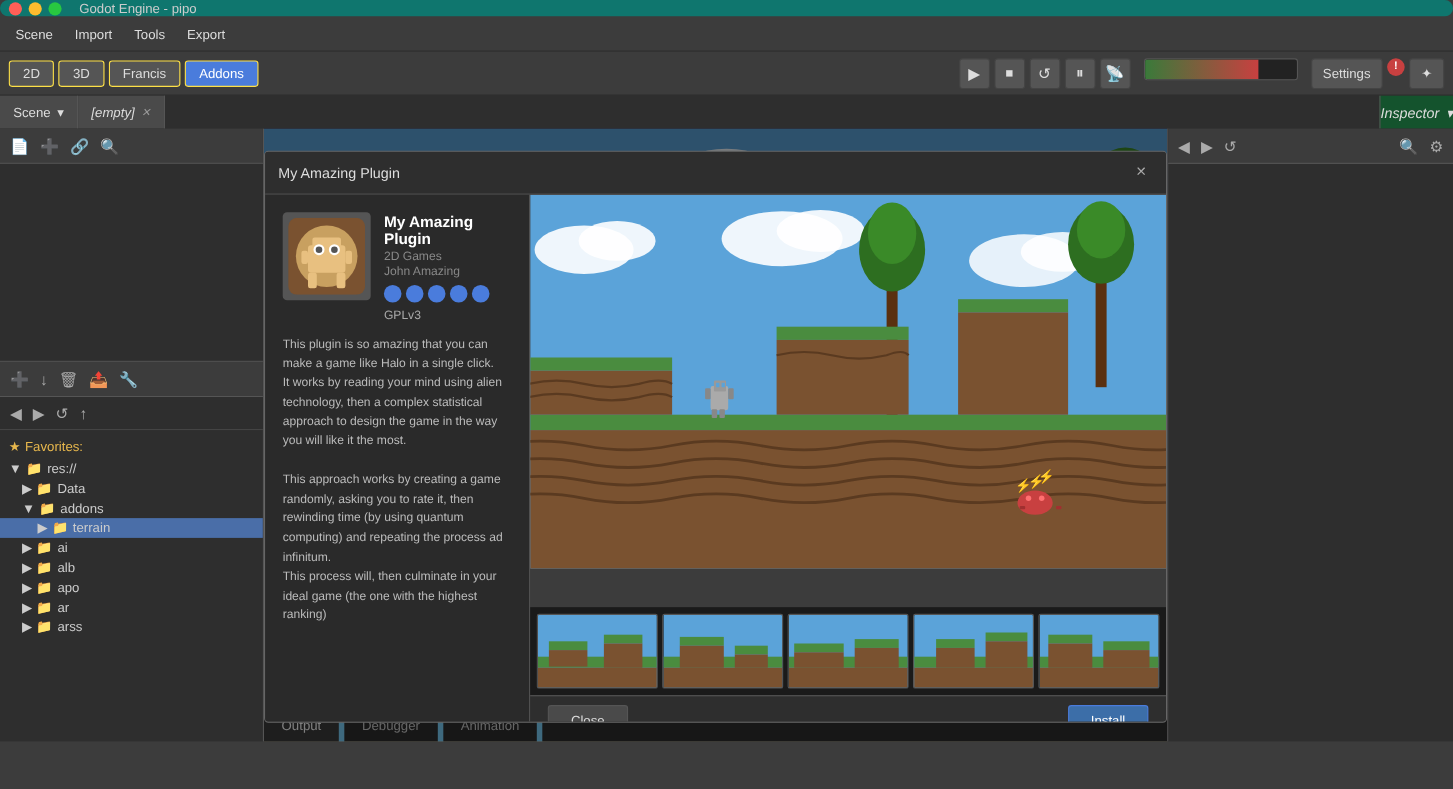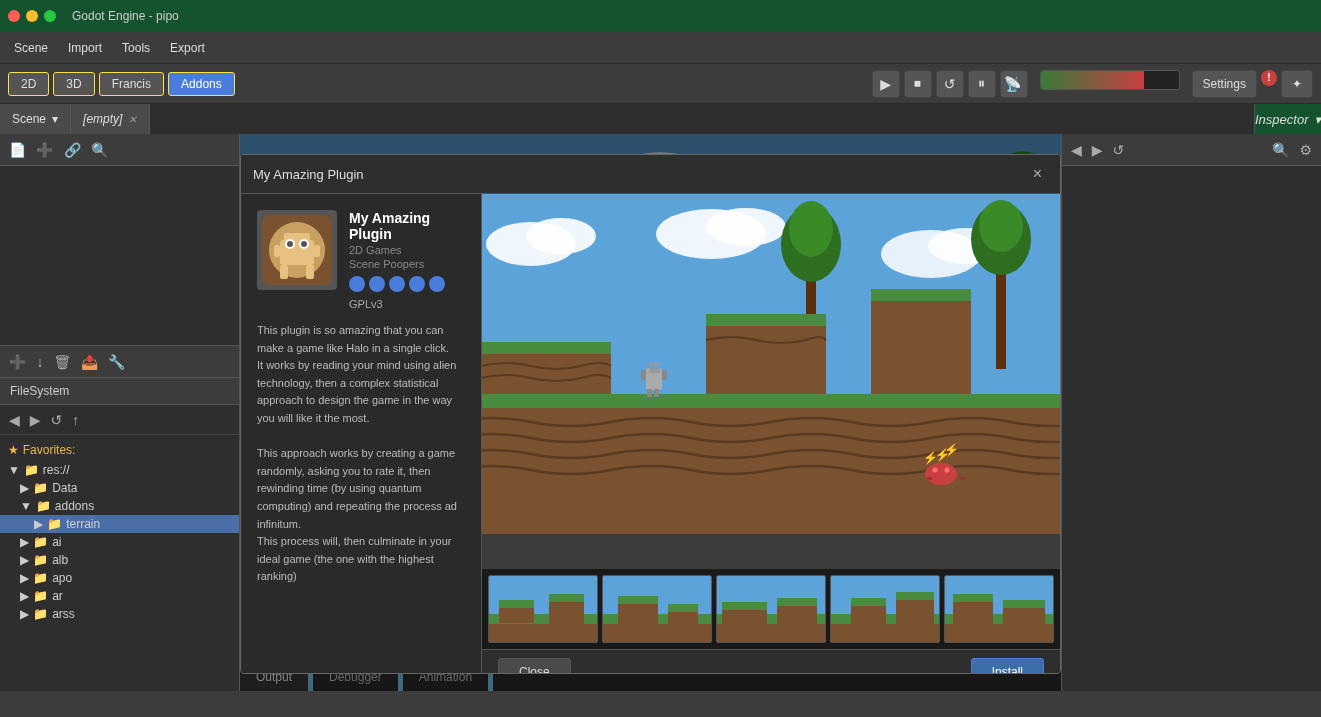--- a/index.html
+++ b/index.html
@@ -9,26 +9,27 @@
       background: #3c3c3c;
       color: #ddd;
       width: 1321px;
       height: 717px;
       overflow: hidden;
       position: relative;
     }
 
     
     .title-bar {
-      background: #14532d;
-      height: 32px;
+      background: #0f766e;
+      height: 15px;
       display: flex;
       align-items: center;
       padding: 0 8px;
       gap: 8px;
+      border-radius: 10px;
     }
     .window-controls {
       display: flex;
       gap: 6px;
       align-items: center;
     }
     .win-btn {
       width: 12px;
       height: 12px;
       border-radius: 50%;
@@ -599,23 +600,20 @@
     </div>
 
     <div class="scene-panel-toolbar">
       <button class="small-btn">➕</button>
       <button class="small-btn">↓</button>
       <button class="small-btn">🗑</button>
       <button class="small-btn">📤</button>
       <button class="small-btn">🔧</button>
     </div>
 
-    <div class="filesystem-header">
-      <span>FileSystem</span>
-    </div>
 
     <div class="fs-toolbar">
       <button class="small-btn">◀</button>
       <button class="small-btn">▶</button>
       <button class="small-btn">↺</button>
       <button class="small-btn">↑</button>
     </div>
 
     <div class="fs-tree">
       <div class="fs-favorites">
@@ -785,21 +783,21 @@
                   <circle cx="42" cy="29" r="3" fill="#555"></circle>
                   <rect x="18" y="50" width="8" height="14" rx="2" fill="#e8c080"></rect>
                   <rect x="44" y="50" width="8" height="14" rx="2" fill="#e8c080"></rect>
                   <rect x="12" y="30" width="6" height="12" rx="2" fill="#e8c080"></rect>
                   <rect x="52" y="30" width="6" height="12" rx="2" fill="#e8c080"></rect>
                 </svg>
               </div>
               <div class="plugin-info">
                 <div class="plugin-name">My Amazing Plugin</div>
                 <div class="plugin-category">2D Games</div>
-                <div class="plugin-author">Scene Poopers</div>
+                <div class="plugin-author">John Amazing</div>
                 <div class="plugin-stars">
                   <span class="star"></span>
                   <span class="star"></span>
                   <span class="star"></span>
                   <span class="star"></span>
                   <span class="star"></span>
                 </div>
                 <div class="plugin-license">GPLv3</div>
               </div>
             </div>

